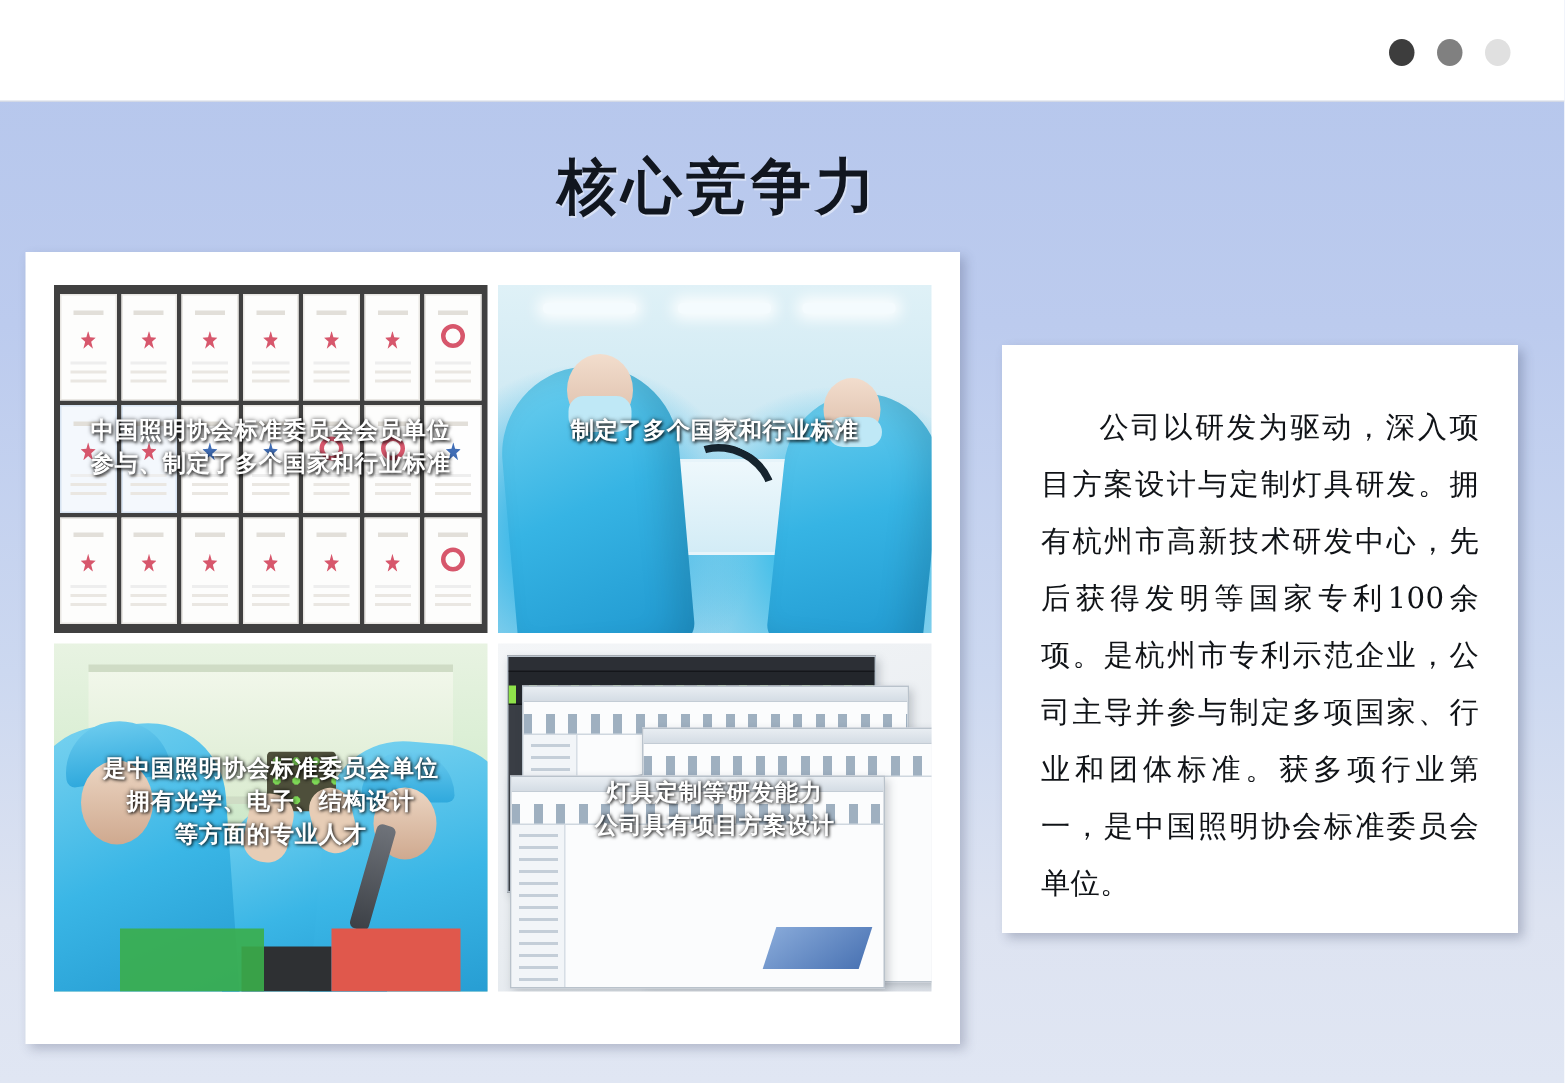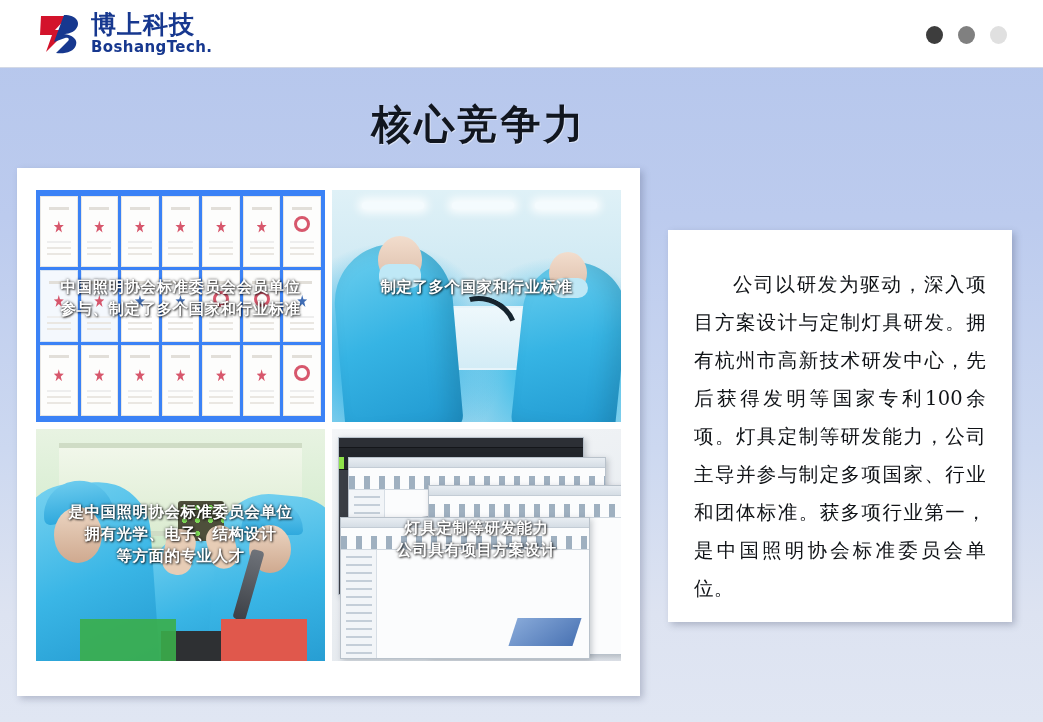--- a/index.html
+++ b/index.html
@@ -75,21 +75,21 @@
     font-weight: bold; font-size: 15.5px; line-height: 1.42;
     letter-spacing: .5px;
     text-shadow: 0 0 3px rgba(0,0,0,.72), 1px 1px 2px rgba(0,0,0,.65);
     z-index: 6;
   }
   .cap.two { top: 86px; }
   .cap.three { top: 72px; }
   .cap.cad { top: 88px; }
 
   
-  #tile-certs { background: #3b82f6; }
+  #tile-certs { background: #404040; }
   .certgrid {
     position:absolute; inset:0;
     display:grid; grid-template-columns: repeat(7, 1fr);
     grid-template-rows: repeat(3, 1fr); gap: 3px; padding: 6px 4px;
   }
   .cert {
     background: #fdfdfc; border: 1px solid #e9e7e3;
     position: relative; overflow:hidden;
   }
   .cert::before {
@@ -277,30 +277,20 @@
     letter-spacing: .2px;
   }
 </style>
 </head>
 <body>
 
 <div id="page">
 
   <div id="header">
 
-    <div id="logo">
-      <svg id="logo-mark" viewBox="0 0 44 42">
-        <path d="M3 3 H30 L17 17 H30 L8 39 L14 22 H2 Z" fill="#d3132b"></path>
-        <path d="M26 2 C39 2 43 10 38 16 C34 21 26 21 26 21 C34 22 40 26 38 32 C36 39 27 41 18 40 L30 28 C32 26 30 24 27 25 L16 29 Z" fill="#17388f"></path>
-      </svg>
-      <div class="logo-text">
-        <span class="logo-cn">博上科技</span>
-        <span class="logo-en">BoshangTech.</span>
-      </div>
-    </div>
 
     <div id="dots">
       <span class="dot" style="background:#3d3d3d"></span>
       <span class="dot" style="background:#808080"></span>
       <span class="dot" style="background:#e0e0e0"></span>
     </div>
   </div>
 
   <div id="slide-title">核心竞争力</div>
 
@@ -448,16 +438,16 @@
         <div class="cap cad">
           <div>灯具定制等研发能力</div>
           <div>公司具有项目方案设计</div>
         </div>
       </div>
 
     </div>
   </div>
 
   <div id="text-panel">
-    <p id="panel-text">公司以研发为驱动，深入项目方案设计与定制灯具研发。拥有杭州市高新技术研发中心，先后获得发明等国家专利100余项。灯具定制等研发能力，公司主导并参与制定多项国家、行业和团体标准。获多项行业第一，是中国照明协会标准委员会单位。</p>
+    <p id="panel-text">公司以研发为驱动，深入项目方案设计与定制灯具研发。拥有杭州市高新技术研发中心，先后获得发明等国家专利100余项。是杭州市专利示范企业，公司主导并参与制定多项国家、行业和团体标准。获多项行业第一，是中国照明协会标准委员会单位。</p>
   </div>
 
 </div>
 
 </body></html>

